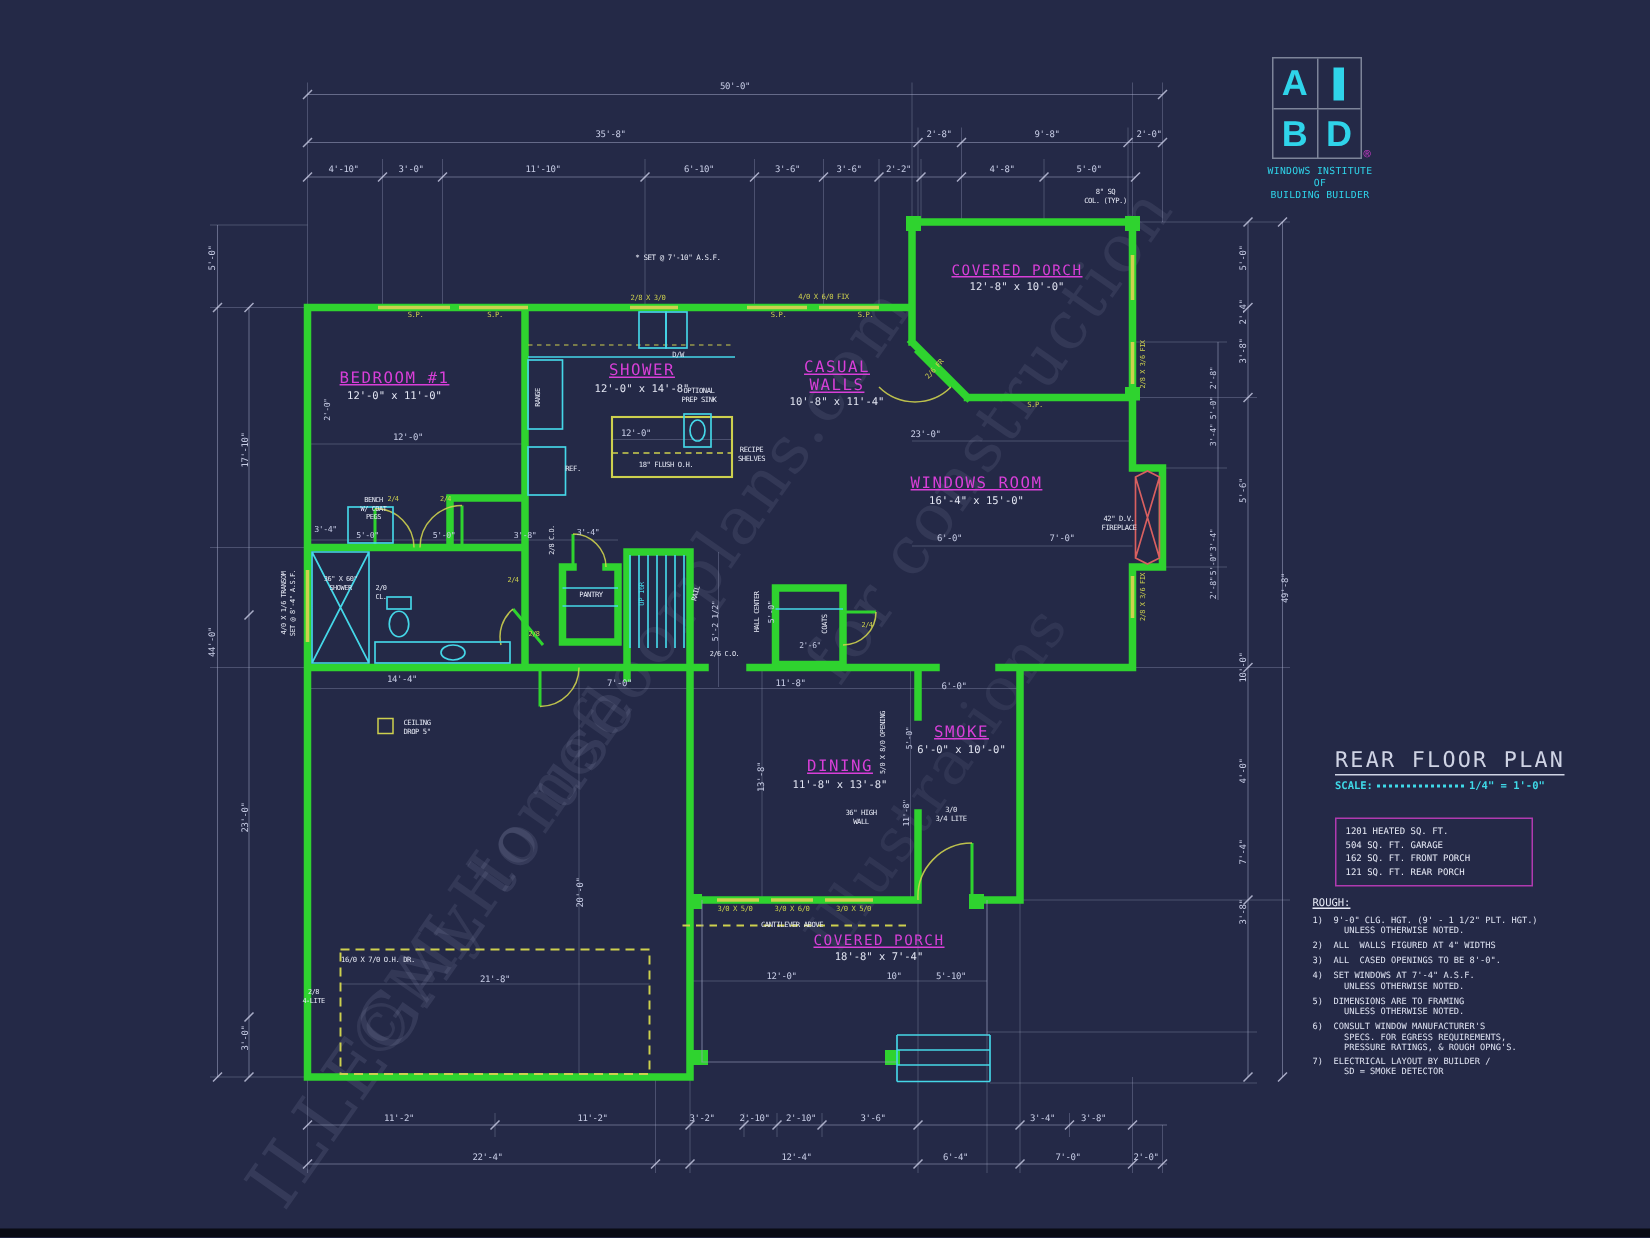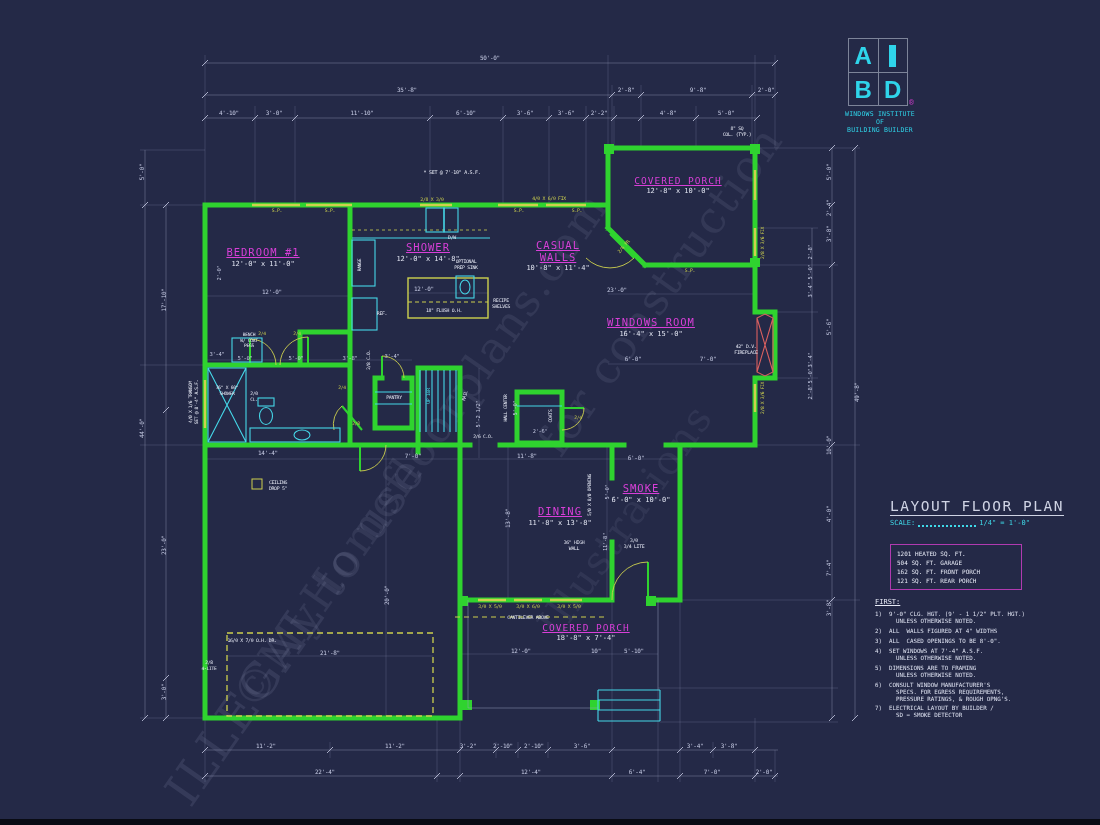--- a/index.html
+++ b/index.html
@@ -31,21 +31,21 @@
   #logo-box .r1{border-bottom:1px solid #7d8499;}
   #logo-box .c1{border-right:1px solid #7d8499;}
   #ibar{width:7px;height:22px;background:#2fd4ea;}
   #reg{position:absolute;left:64px;top:60px;color:#c23ac2;font-size:8px;}
   #logo-caption{margin-top:4px;text-align:center;color:#2fd4ea;font-size:6.5px;line-height:1.25;
       width:90px;margin-left:-10px;letter-spacing:0.2px;}
   
   #titleblock{position:absolute;left:890px;top:496px;width:200px;}
   #fp-title{color:#cfd3e4;font-size:14.5px;letter-spacing:1.5px;border-bottom:1px solid #cfd3e4;
       display:inline-block;padding-bottom:1px;white-space:nowrap;}
-  #scale-row{margin-top:3px;color:#3fd9e8;font-size:7px;display:flex;align-items:flex-end;gap:3px;}
+  #scale-row{margin-top:3px;color:#3fd9e8;font-size:7px;display:flex;align-items:center;gap:3px;font-weight:bold;}
   #scale-leader{display:inline-block;width:58px;border-top:2px dotted #3fd9e8;height:0;}
   #sqft-box{margin-top:17px;border:1px solid #b03ab0;padding:4px 6px;width:118px;}
   .sqft-line{color:#e7eaf6;font-size:6px;line-height:1.5;white-space:nowrap;}
   #notes{position:absolute;left:875px;top:598px;width:215px;}
   #notes-title{color:#e7eaf6;font-size:7px;text-decoration:underline;margin-bottom:5px;}
   .note-line{color:#dfe3f2;font-size:5.8px;line-height:1.2;margin-bottom:3px;white-space:pre-wrap;}
   #bottom-strip{position:absolute;left:0;bottom:0;width:1100px;height:6px;background:#090b14;}
 </style>
 </head>
 <body>
@@ -356,36 +356,36 @@
     </div>
     <span id="reg">®</span>
     <div id="logo-caption">
         <div class="">WINDOWS INSTITUTE</div>
         <div class="">OF</div>
         <div class="">BUILDING BUILDER</div>
       </div>
   </div>
 
   <div id="titleblock">
-    <div id="fp-title">LAYOUT FLOOR PLAN</div>
+    <div id="fp-title">REAR FLOOR PLAN</div>
     <div id="scale-row">
       <span>SCALE:</span>
       <span id="scale-leader"></span>
       <span>1/4" = 1'-0"</span>
     </div>
     <div id="sqft-box">
         <div class="sqft-line">1201 HEATED SQ. FT.</div>
         <div class="sqft-line">504 SQ. FT. GARAGE</div>
         <div class="sqft-line">162 SQ. FT. FRONT PORCH</div>
         <div class="sqft-line">121 SQ. FT. REAR PORCH</div>
       </div>
   </div>
 
   <div id="notes">
-    <div id="notes-title">FIRST:</div>
+    <div id="notes-title">ROUGH:</div>
     <div id="notes-list">
         <div class="note-line">1)  9'-0" CLG. HGT. (9' - 1 1/2" PLT. HGT.)
       UNLESS OTHERWISE NOTED.</div>
         <div class="note-line">2)  ALL  WALLS FIGURED AT 4" WIDTHS</div>
         <div class="note-line">3)  ALL  CASED OPENINGS TO BE 8'-0".</div>
         <div class="note-line">4)  SET WINDOWS AT 7'-4" A.S.F.
       UNLESS OTHERWISE NOTED.</div>
         <div class="note-line">5)  DIMENSIONS ARE TO FRAMING
       UNLESS OTHERWISE NOTED.</div>
         <div class="note-line">6)  CONSULT WINDOW MANUFACTURER'S

